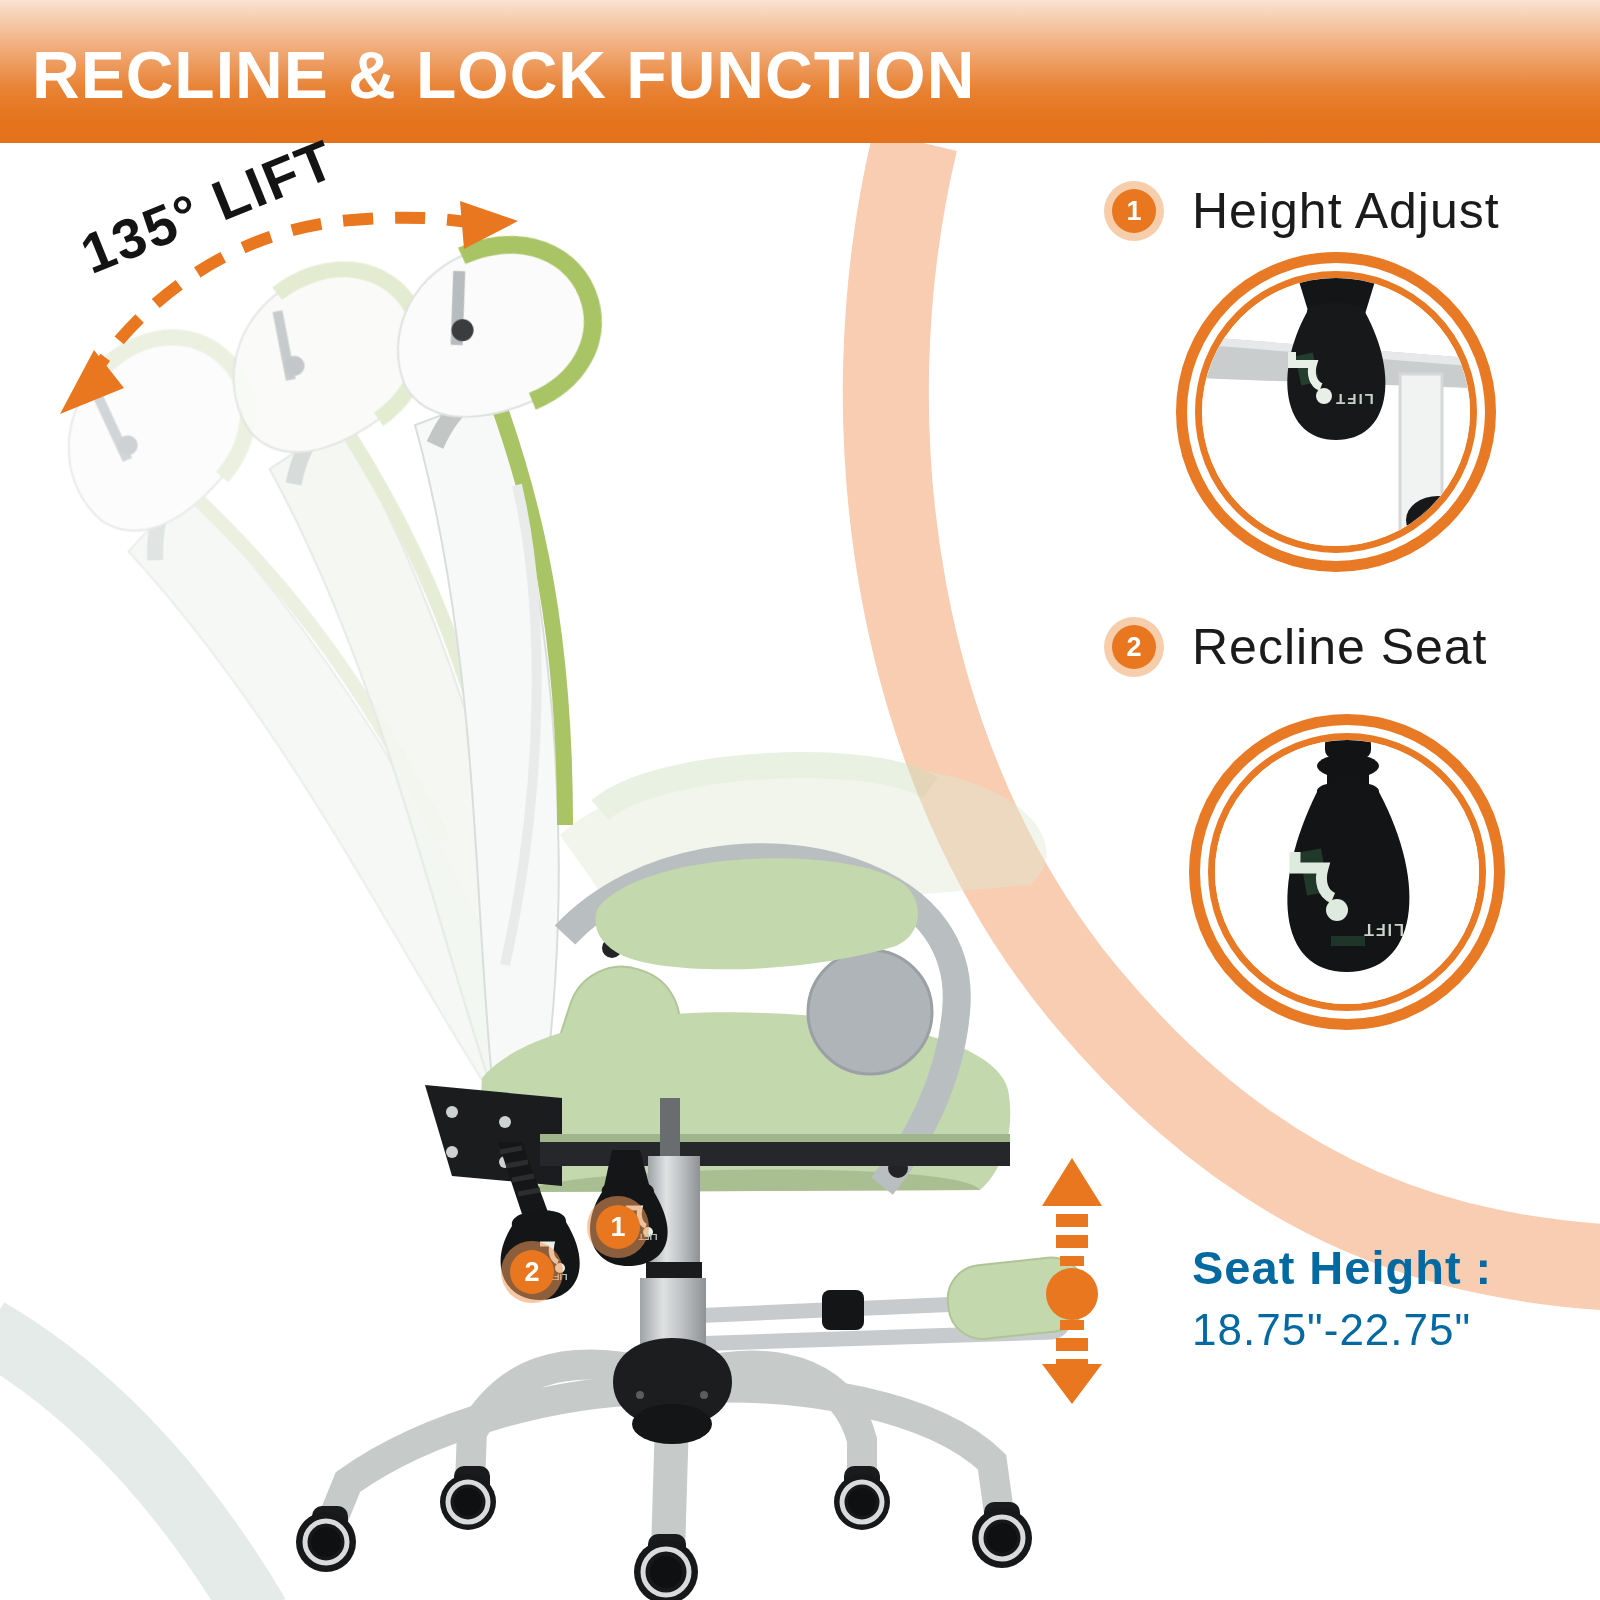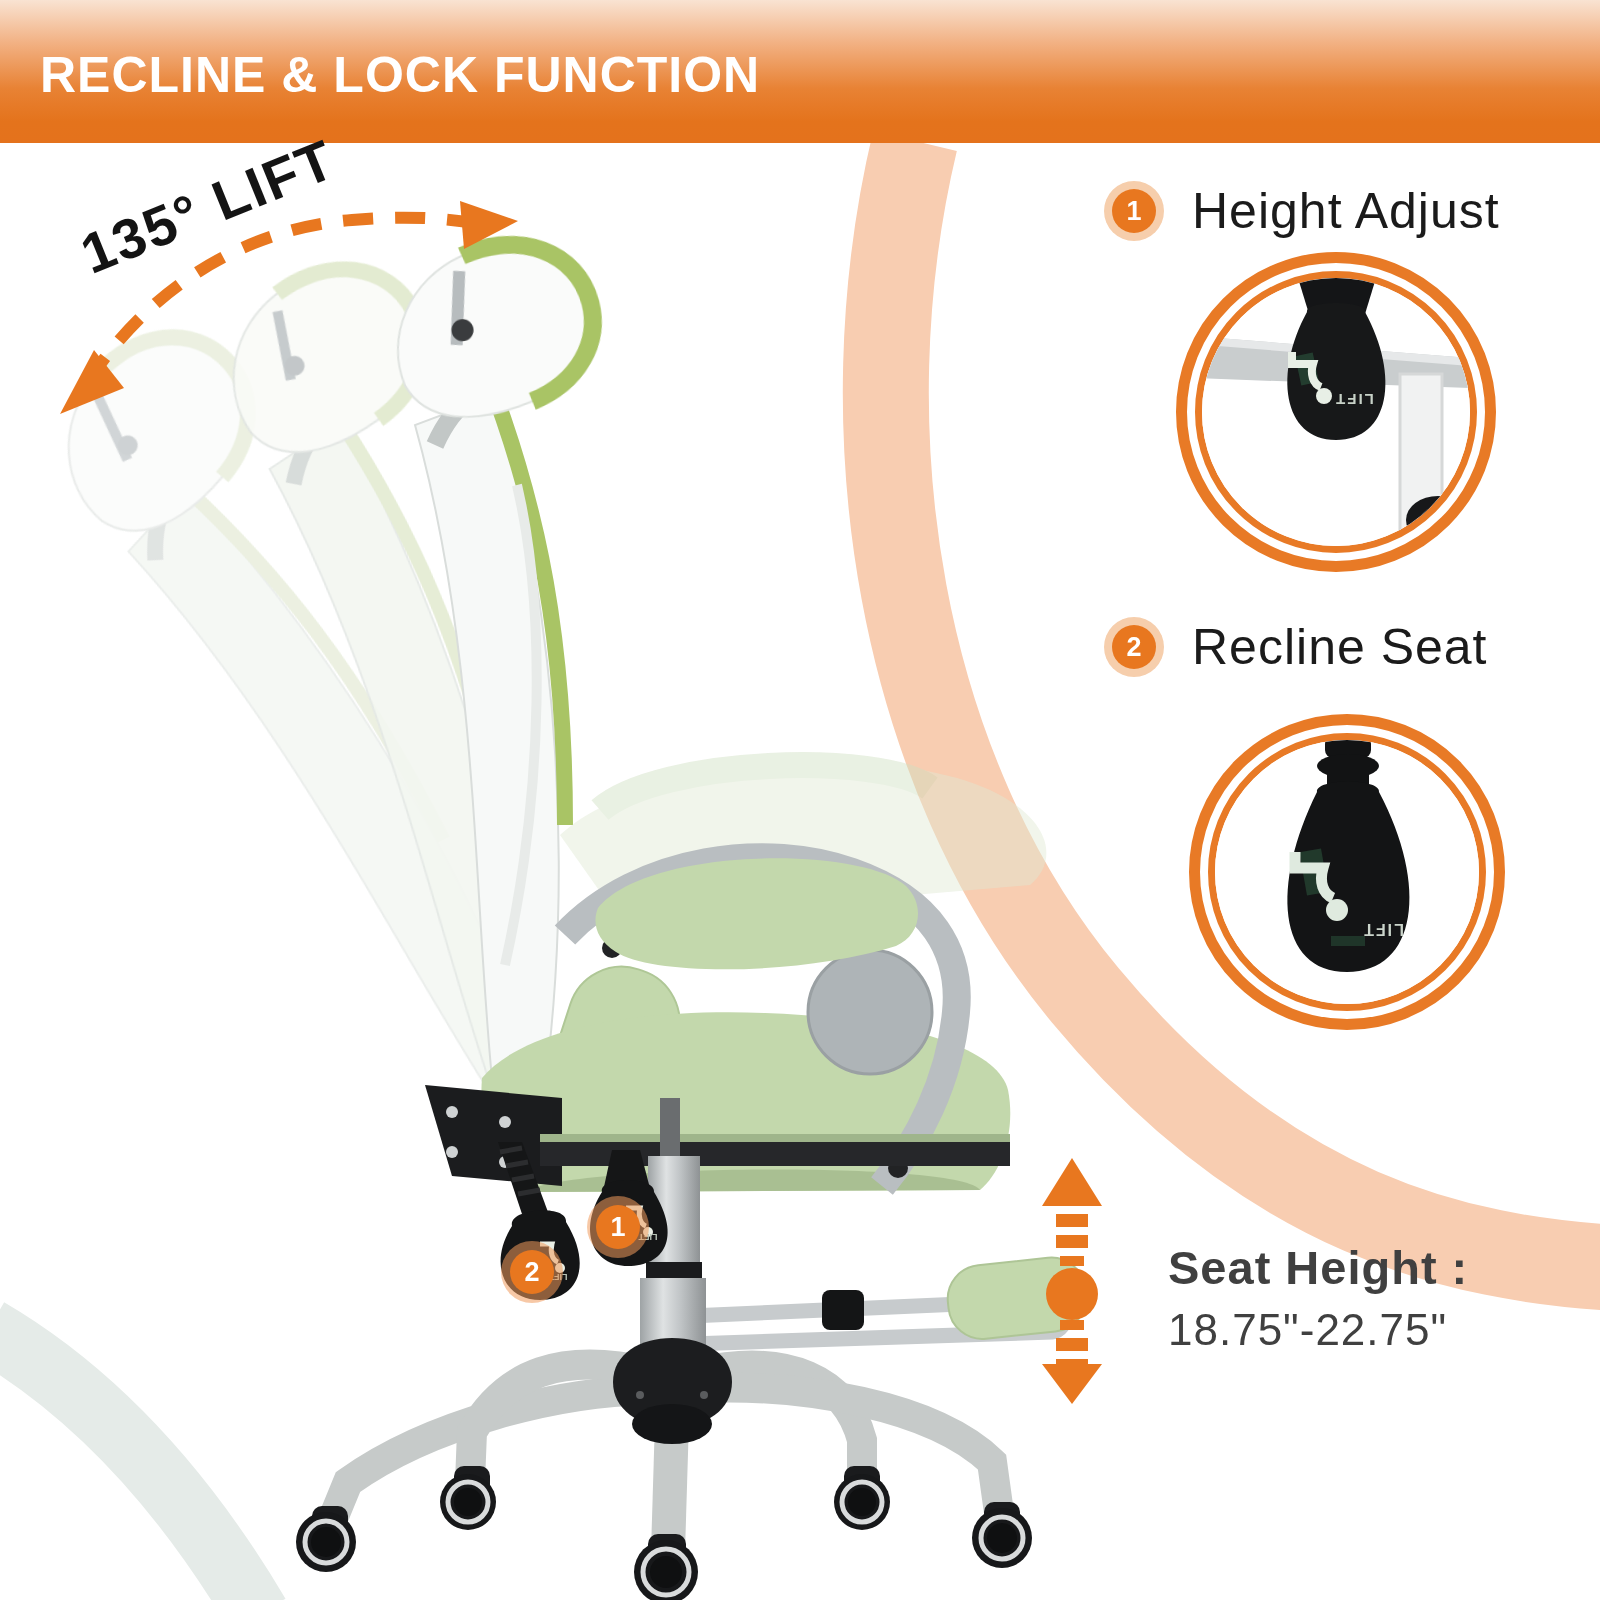--- a/index.html
+++ b/index.html
@@ -13,22 +13,22 @@
 
   
   .bg-decor{position:absolute;left:0;top:0;pointer-events:none;}
 
   
   .banner{
     position:absolute;left:0;top:0;width:1600px;height:143px;
     background:linear-gradient(180deg,#f9e3d2 0%,#f2b183 30%,#e88234 62%,#e4731c 85%,#e4721c 100%);
   }
   .banner h1{
-    margin:0;padding:0 0 0 40px;line-height:150px;
-    font-size:50px;font-weight:800;color:#ffffff;letter-spacing:1px;white-space:nowrap;
+    margin:0;padding:0 0 0 32px;line-height:150px;
+    font-size:66px;font-weight:800;color:#ffffff;letter-spacing:1px;white-space:nowrap;
   }
 
   
   .angle-label{
     position:absolute;left:84px;top:224px;
     transform:rotate(-22deg);transform-origin:0 50%;
     font-size:56px;font-weight:800;color:#141414;letter-spacing:2px;white-space:nowrap;
   }
 
   
@@ -51,21 +51,21 @@
     border:11px solid #e87a26;background:#ffffff;padding:8px;
   }
   .inset-1{left:1176px;top:252px;width:320px;height:320px;}
   .inset-2{left:1189px;top:714px;width:316px;height:316px;}
   .inset-inner{
     width:100%;height:100%;border-radius:50%;border:7px solid #e87a26;
     overflow:hidden;background:#ffffff;
   }
 
   
-  .seat-height{position:absolute;left:1168px;top:1240px;color:#404040;}
+  .seat-height{position:absolute;left:1192px;top:1240px;color:#0369a1;}
   .sh-label{font-size:47px;font-weight:800;letter-spacing:1px;white-space:nowrap;}
   .sh-range{font-size:44px;font-weight:400;margin-top:10px;letter-spacing:1px;white-space:nowrap;}
 </style>
 </head>
 <body>
 
 <div class="canvas">
 
   <svg class="bg-decor" width="1600" height="1600" viewBox="0 0 1600 1600">
     <path d="M 915,141 C 846,430 898,770 1085,995 C 1270,1218 1460,1258 1615,1268" fill="none" stroke="#f8cdb1" stroke-width="86"></path>

